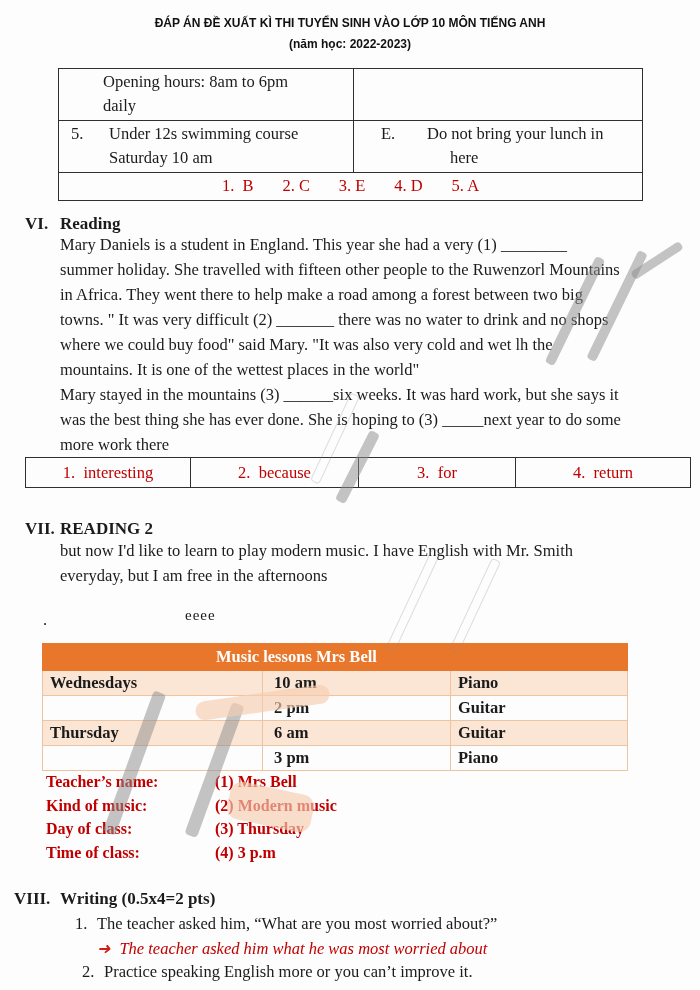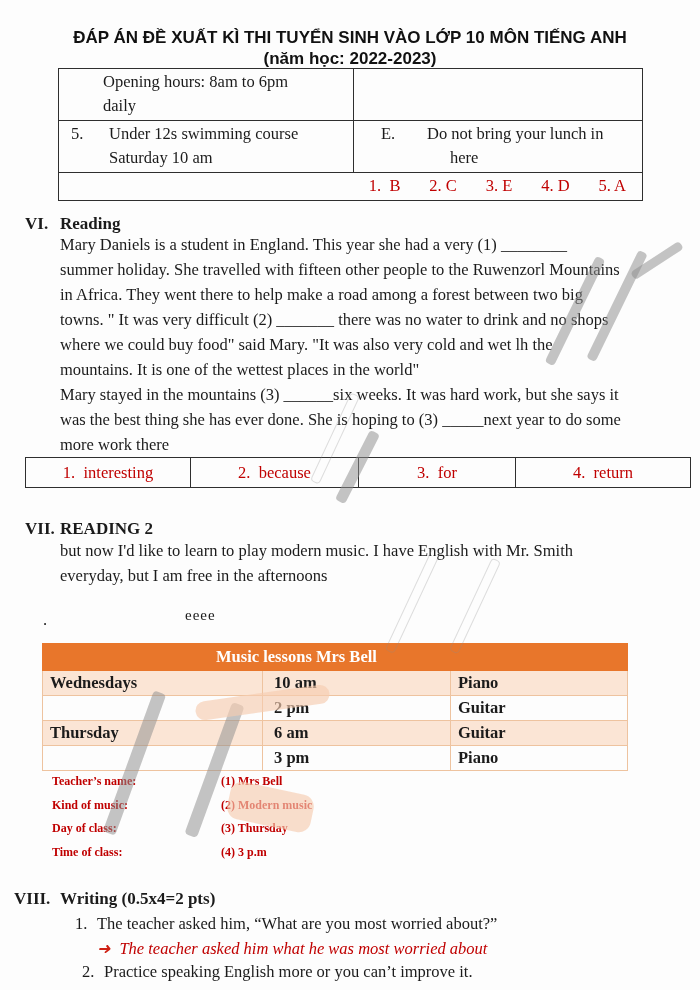--- a/index.html
+++ b/index.html
@@ -11,39 +11,39 @@
     position:relative;
     overflow:hidden;
   }
   .page{position:absolute;inset:0;}
 
   
   .title-block{
     position:absolute;left:0;top:13px;width:700px;
     text-align:center;
     font-family:"Liberation Sans", sans-serif;
-    font-weight:bold;font-size:17px;line-height:21px;color:#111;margin-top:14px;
+    font-weight:bold;font-size:12px;line-height:21px;color:#111;
   }
 
   
   .t1{
     position:absolute;left:58px;top:68px;width:584px;
     border-collapse:collapse;table-layout:fixed;
     font-size:16.5px;line-height:24px;
   }
   .t1 td{border:1.5px solid #2f2f2f;vertical-align:top;padding:1px 16px 2px;}
   .cell-open div{padding-left:28px;white-space:nowrap;}
   .cell-hang{position:relative;}
   .itemnum{position:absolute;left:12px;top:1px;}
   .itemnum.n2{left:27px;}
   .htext{padding-left:34px;white-space:nowrap;}
   .htext2{padding-left:57px;white-space:nowrap;}
   .htext3{padding-left:80px;white-space:nowrap;}
   .ansrow{
-    text-align:right;color:#c00000;white-space:pre;
+    text-align:center;color:#c00000;white-space:pre;
     height:24px;padding:1px 0 2px;
   }
 
   
   .sec-head{position:absolute;left:0;width:608px;height:22px;
     font-weight:bold;font-size:17px;}
   .sec-num{position:absolute;left:25px;}
   .sec-title{position:absolute;left:60px;}
 
   
@@ -71,22 +71,22 @@
   .t3 td{border:1px solid #eec39f;height:24px;padding:0 0 0 7px;vertical-align:middle;}
   .t3 td.coltime{padding-left:11px;}
   .t3 .hdr{
     background:#E8762B;color:#ffffff;height:26px;
     border:1px solid #E8762B;text-align:left;padding-left:173px;
   }
   .t3 tr.peach td{background:#FBE5D5;}
 
   
   .fa{
-    position:absolute;left:52px;top:770px;
-    font-weight:bold;font-size:12px;line-height:23.5px;color:#c00000;
+    position:absolute;left:46px;top:770px;
+    font-weight:bold;font-size:16px;line-height:23.5px;color:#c00000;
   }
   .fa .lbl{display:inline-block;width:169px;}
 
   
   .witem{position:absolute;font-size:16.5px;white-space:nowrap;}
   .witem .inum{display:inline-block;width:22px;}
   .warrow{color:#cf2013;margin-right:9px;font-size:16px;}
   .wred{color:#c00000;}
 
   

